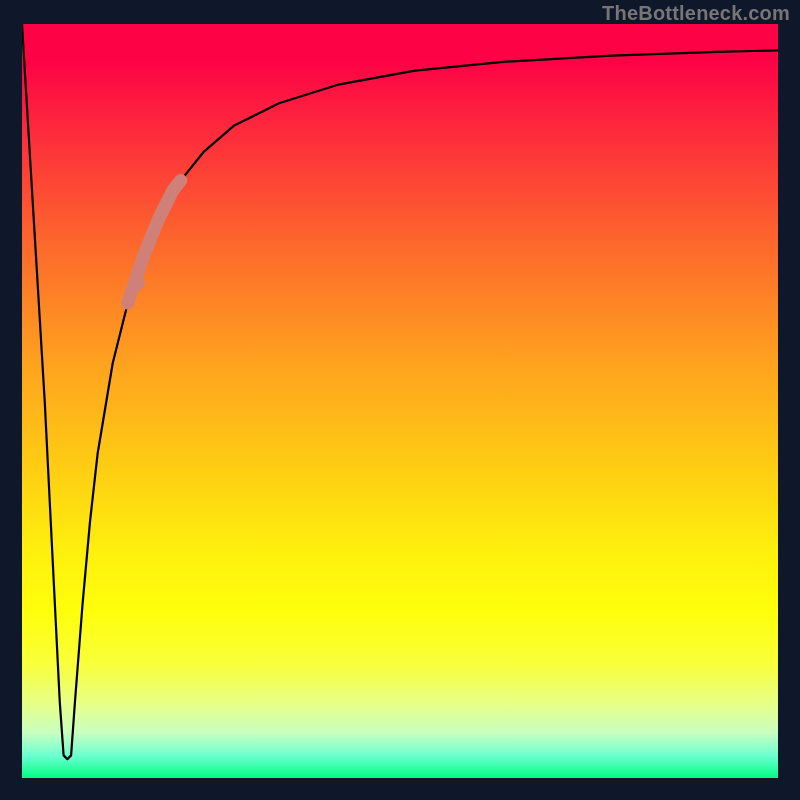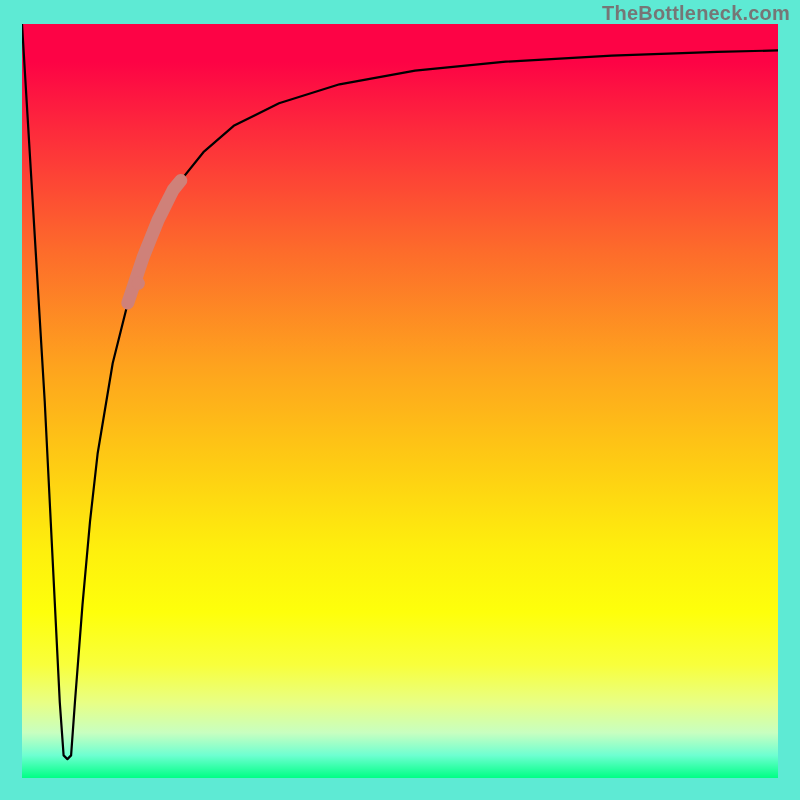--- a/index.html
+++ b/index.html
@@ -7,21 +7,21 @@
     padding: 0;
     width: 800px;
     height: 800px;
     background: #000;
     overflow: hidden;
   }
   .frame {
     position: relative;
     width: 800px;
     height: 800px;
-    background: #5eead4;
+    background: #0f172a;
   }
   .watermark {
     position: absolute;
     top: 2px;
     right: 10px;
     font-family: Arial, Helvetica, sans-serif;
     font-size: 20px;
     font-weight: 600;
     color: #767676;
     letter-spacing: 0.2px;

